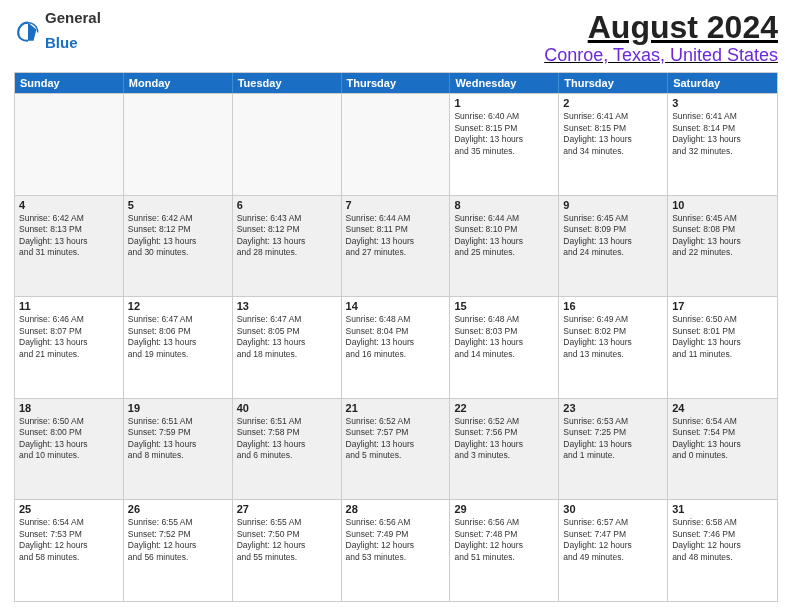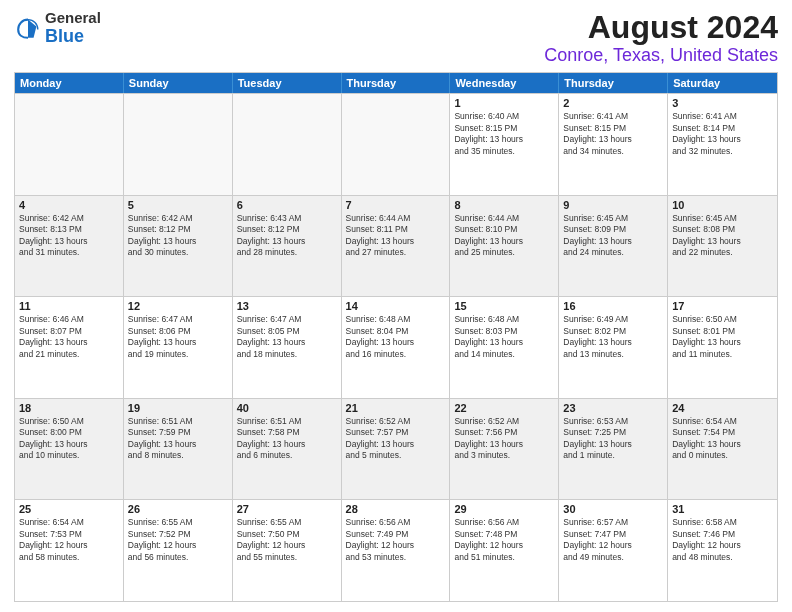--- a/index.html
+++ b/index.html
@@ -31,31 +31,33 @@
       display: flex;
       flex-direction: column;
       line-height: 1.1;
     }
     .logo-general {
       font-size: 15px;
       font-weight: bold;
       color: #333;
     }
     .logo-blue {
-      font-size: 18px;
+      font-size: 15px;
       font-weight: bold;
       color: #1a6fc4;
+      margin-top: 8px;
     }
     .logo-icon {
       width: 28px;
       height: 28px;
       margin-right: 3px;
     }
     .title-block {
       text-align: right;
+      text-decoration: underline;
     }
     .month-title {
       font-size: 32px;
       font-weight: bold;
       color: #222;
       line-height: 1.1;
     }
     .location {
       font-size: 18px;
       color: #6d28d9;
@@ -131,22 +133,22 @@
         <span class="logo-blue">Blue</span>
       </div>
     </div>
     <div class="title-block">
       <div class="month-title">August 2024</div>
       <div class="location">Conroe, Texas, United States</div>
     </div>
   </div>
   <div class="calendar">
     <div class="cal-header">
-    <div class="cal-header-cell">Monday</div>
-        <div class="cal-header-cell">Sunday</div>
+    <div class="cal-header-cell">Sunday</div>
+        <div class="cal-header-cell">Monday</div>
         <div class="cal-header-cell">Tuesday</div>
         <div class="cal-header-cell">Thursday</div>
         <div class="cal-header-cell">Wednesday</div>
         <div class="cal-header-cell">Thursday</div>
         <div class="cal-header-cell">Saturday</div>
       </div>
     <div class="cal-body">
     <div class="cal-row">
           <div class="cal-cell empty"></div>
           <div class="cal-cell empty"></div>

